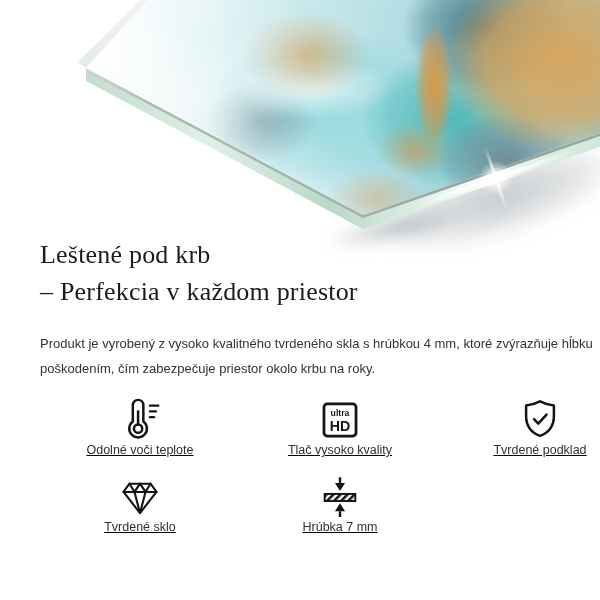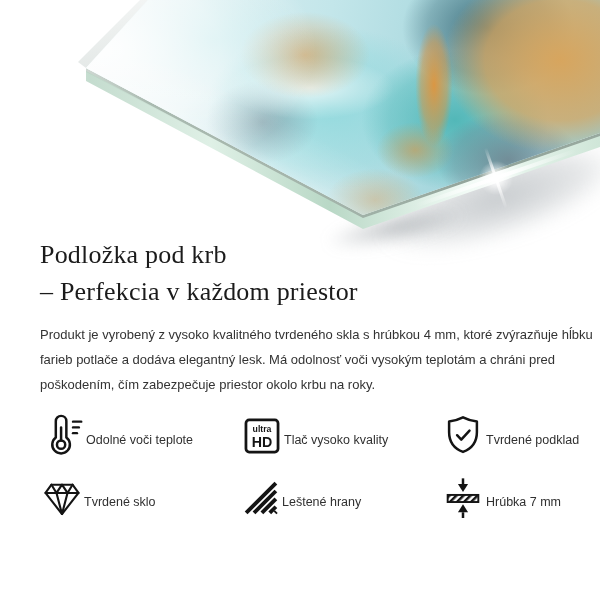--- a/index.html
+++ b/index.html
@@ -79,31 +79,31 @@
     background:#fff;box-shadow:0 0 9px 3px rgba(255,255,255,.9);
   }
 
   
   .content{padding:3px 40px 0;}
   .page-title{
     margin:0;font-family:"Liberation Serif","DejaVu Serif",serif;
     font-weight:400;font-size:26px;line-height:37px;color:#1b1b1b;letter-spacing:.2px;
   }
   .page-title span{display:block;}
-  .desc{margin-top:12px;color:#333333;font-size:13px;line-height:25px;}
+  .desc{margin-top:21px;color:#333333;font-size:13px;line-height:25px;}
   .desc div{white-space:nowrap;}
 
   
   .features{
     margin-top:16px;display:grid;grid-template-columns:1fr 1fr 1fr;
     row-gap:16px;width:600px;
   }
-  .feature{display:flex;flex-direction:row;align-items:center;}
+  .feature{display:flex;flex-direction:column;align-items:center;text-decoration:underline;}
   .icon-wrap{height:46px;display:flex;align-items:center;justify-content:center;}
-  .feature-label{margin-top:8px;font-size:12.5px;color:#303030;text-align:left;line-height:15px;}
+  .feature-label{margin-top:0;font-size:12.5px;color:#303030;text-align:left;line-height:15px;}
   .ic{stroke:#141414;fill:none;stroke-width:2.6;stroke-linecap:round;stroke-linejoin:round;}
 </style>
 </head>
 <body>
 
 <div class="hero">
   <div class="shadow1"></div>
   <div class="shadow2"></div>
   <div class="edge-sliver"></div>
   <div class="edge-dark"></div>
@@ -112,26 +112,25 @@
   <div class="sparkle">
     <span class="ray-long"></span>
       <span class="ray-short"></span>
       <span class="glow"></span>
       <span class="core"></span>
   </div>
 </div>
 
 <div class="content">
   <h1 class="page-title">
-    <span>Podložka pod krb</span>
+    <span>Leštené pod krb</span>
     <span>– Perfekcia v každom priestor</span>
   </h1>
   <div class="desc">
     <div>Produkt je vyrobený z vysoko kvalitného tvrdeného skla s hrúbkou 4 mm, ktoré zvýrazňuje hĺbku</div>
-    <div>farieb potlače a dodáva elegantný lesk. Má odolnosť voči vysokým teplotám a chráni pred</div>
     <div>poškodením, čím zabezpečuje priestor okolo krbu na roky.</div>
   </div>
 
   <div class="features">
 
     <div class="feature">
       <div class="icon-wrap">
         <svg class="ic" width="46" height="46" viewBox="0 0 48 48">
           <path d="M16.5 8.5 a5.5 5.5 0 0 1 11 0 V25.6 a9.2 9.2 0 1 1 -11 0 Z"></path>
           <circle cx="22" cy="33" r="4.3"></circle>
@@ -170,32 +169,20 @@
         <svg class="ic" width="44" height="44" viewBox="0 0 48 48" style="stroke-width:2.3">
           <path d="M12.5 9.5 H35.5 L42 18.5 L24 41.5 L6 18.5 Z"></path>
           <path d="M6 18.5 H42"></path>
           <path d="M12.5 9.5 L18 18.5 L24 9.5 L30 18.5 L35.5 9.5"></path>
           <path d="M18 18.5 L24 41.5 M30 18.5 L24 41.5"></path>
         </svg>
       </div>
       <div class="feature-label">Tvrdené sklo</div>
     </div>
 
-    <div class="feature">
-      <div class="icon-wrap">
-        <svg width="42" height="42" viewBox="0 0 48 48" stroke="#141414" stroke-width="4.4" stroke-linecap="butt">
-          <line x1="7" y1="41" x2="41" y2="7"></line>
-          <line x1="16" y1="41" x2="41" y2="16"></line>
-          <line x1="25" y1="41" x2="41" y2="25"></line>
-          <line x1="34" y1="41" x2="41" y2="34"></line>
-          <line x1="40" y1="41" x2="41.5" y2="39.5"></line>
-        </svg>
-      </div>
-      <div class="feature-label">Leštené hrany</div>
-    </div>
 
     <div class="feature">
       <div class="icon-wrap">
         <svg width="46" height="46" viewBox="0 0 48 48">
           <defs>
             <pattern id="hatch" patternUnits="userSpaceOnUse" width="5.2" height="5.2" patternTransform="rotate(45)">
               <rect width="2.6" height="5.2" fill="#141414"></rect>
             </pattern>
           </defs>
           <rect x="8" y="20.8" width="32" height="7.4" fill="url(#hatch)" stroke="#141414" stroke-width="2"></rect>

